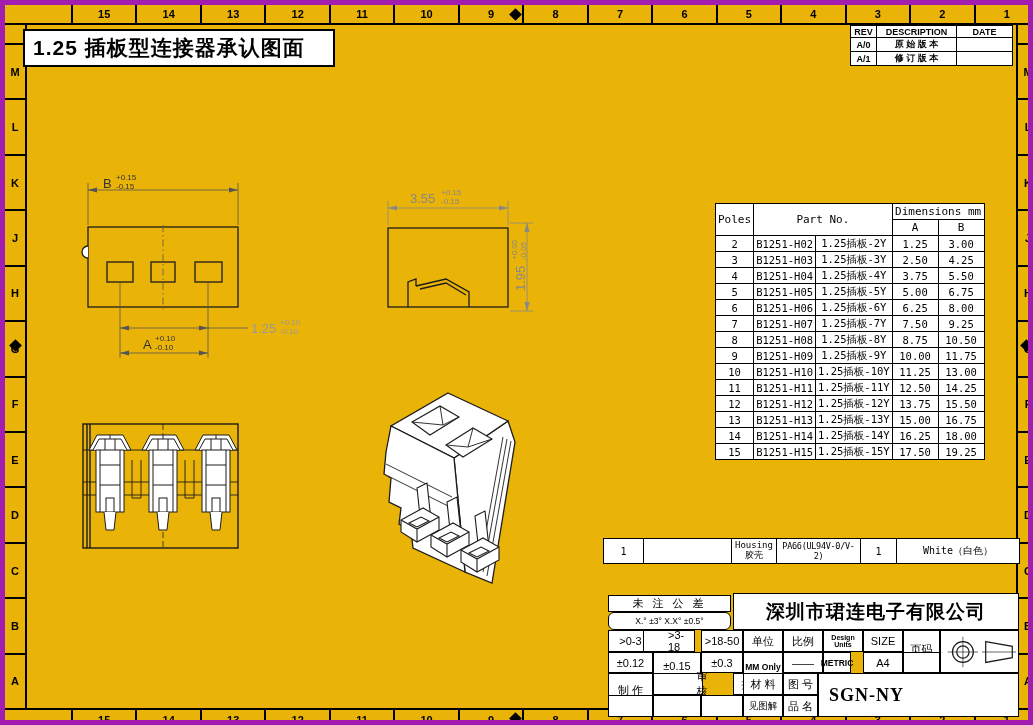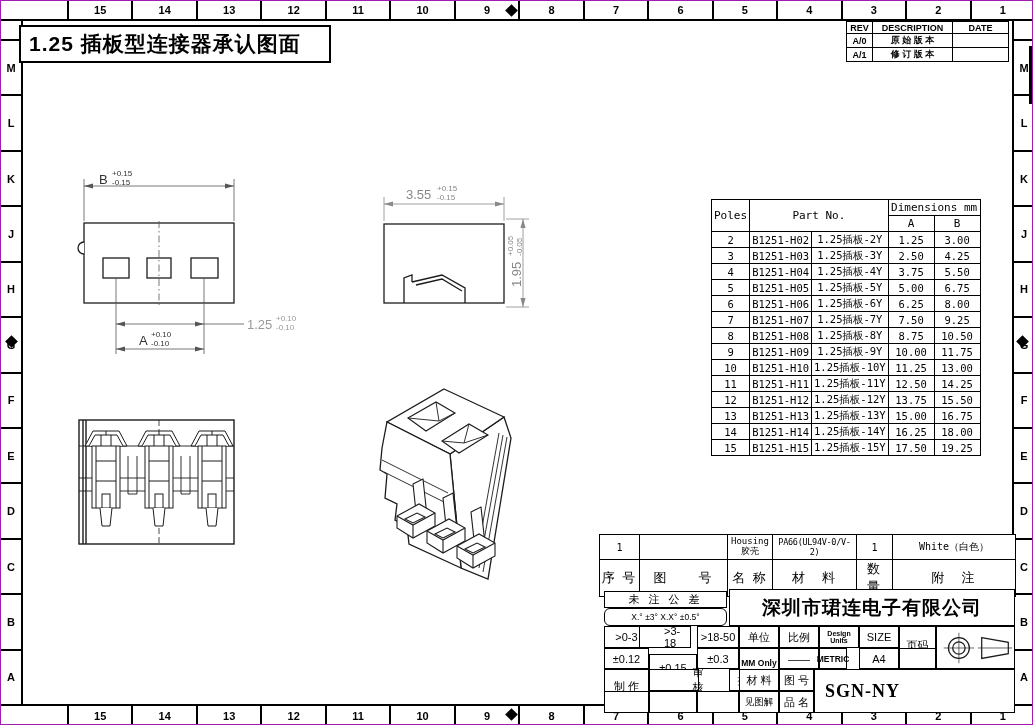--- a/index.html
+++ b/index.html
@@ -1,20 +1,20 @@
 <!DOCTYPE html>
 <html><head>
 <meta charset="utf-8">
 <style>
   * { box-sizing: border-box; }
   html,body { margin:0; padding:0; background:#e8e8e8; }
   .sheet {
-    position:relative; width:1033px; height:725px; background:#ffffff;
+    position:relative; width:1033px; height:725px; background:#eab308;
     font-family:"Liberation Sans", sans-serif; color:#000;
-    border:1px solid #a21caf; overflow:hidden;
+    border:5px solid #a21caf; overflow:hidden;
   }
   
   .band { position:absolute; display:flex; }
   .band-top    { left:0; top:0;     width:1033px; height:20px; border-bottom:2px solid #000; }
   .band-bottom { left:0; top:703px; width:1033px; height:22px; border-top:2px solid #000; }
   .band-left   { left:0; top:20px;  width:22px;  height:683px; border-right:2px solid #000; flex-direction:column; }
   .band-right  { left:1011px; top:20px; width:22px; height:683px; border-left:2px solid #000; flex-direction:column; }
   .band .cell { flex:1; display:flex; align-items:center; justify-content:center;
                 font-weight:bold; font-size:11px; }
   .band-top .cell + .cell, .band-bottom .cell + .cell { border-left:2px solid #000; }
@@ -414,47 +414,39 @@
       <td class="bc-0">1</td>
       <td class="bc-1"></td>
       <td class="bc-2 bom-housing">
         <div>Housing</div>
         <div>胶壳</div>
       </td>
       <td class="bc-3 bom-mat">PA66(UL94V-0/V-2)</td>
       <td class="bc-4">1</td>
       <td class="bc-5">White（白色）</td>
     </tr>
-    <tr class="bom-r2">
-      <td>序 号</td>
-      <td>图　　号</td>
-      <td>名 称</td>
-      <td>材　料</td>
-      <td>数 量</td>
-      <td>附　注</td>
-    </tr>
   </tbody>
     </table>
 
   <div class="tblock">
     <div class="tb" style="left:5px; top:2px; width:123px; height:17px; letter-spacing:3px;">未 注 公 差</div>
     <div class="tb small" style="left:5px; top:19px; width:123px; height:18px;border-radius:6px;">X.° ±3°  X.X° ±0.5°</div>
     <div class="tb company" style="left:130px; top:0; width:286px; height:37px;">深圳市珺连电子有限公司</div>
 
     <div class="tb" style="left:5px; top:37px; width:45px; height:22px;">&gt;0-3</div>
     <div class="tb" style="left:40px; top:37px; width:52px; height:22px;padding-left:24px;">&gt;3-18</div>
     <div class="tb" style="left:98px; top:37px; width:42px; height:22px;">&gt;18-50</div>
     <div class="tb" style="left:140px; top:37px; width:40px; height:22px;">单位</div>
     <div class="tb" style="left:180px; top:37px; width:40px; height:22px;">比例</div>
     <div class="tb tiny" style="left:220px; top:37px; width:40px; height:22px;">Design Units</div>
     <div class="tb" style="left:260px; top:37px; width:40px; height:22px;">SIZE</div>
     <div class="tb" style="left:300px; top:37px; width:37px; height:38px;">页码</div>
 
     <div class="tb" style="left:5px; top:59px; width:45px; height:21px;">±0.12</div>
-    <div class="tb" style="left:50px; top:65px; width:48px; height:28px;">±0.15</div>
+    <div class="tb" style="left:50px; top:59px; width:48px; height:28px;">±0.15</div>
     <div class="tb" style="left:98px; top:59px; width:42px; height:21px;">±0.3</div>
     <div class="tb small bold" style="left:140px; top:59px; width:40px; height:30px;">MM Only</div>
     <div class="tb" style="left:180px; top:59px; width:40px; height:21px;">——</div>
     <div class="tb small bold" style="left:220px; top:59px; width:28px; height:21px;">METRIC</div>
     <div class="tb" style="left:260px; top:59px; width:40px; height:21px;">A4</div>
     <div class="tb" style="left:300px; top:59px; width:37px; height:21px;"></div>
 
     <div class="tb" style="left:337px; top:37px; width:79px; height:43px;">
       <svg width="76" height="40" viewBox="0 0 80 42" style="position:static">
         <g stroke="#1c1c1c" fill="none" stroke-width="1.3">

